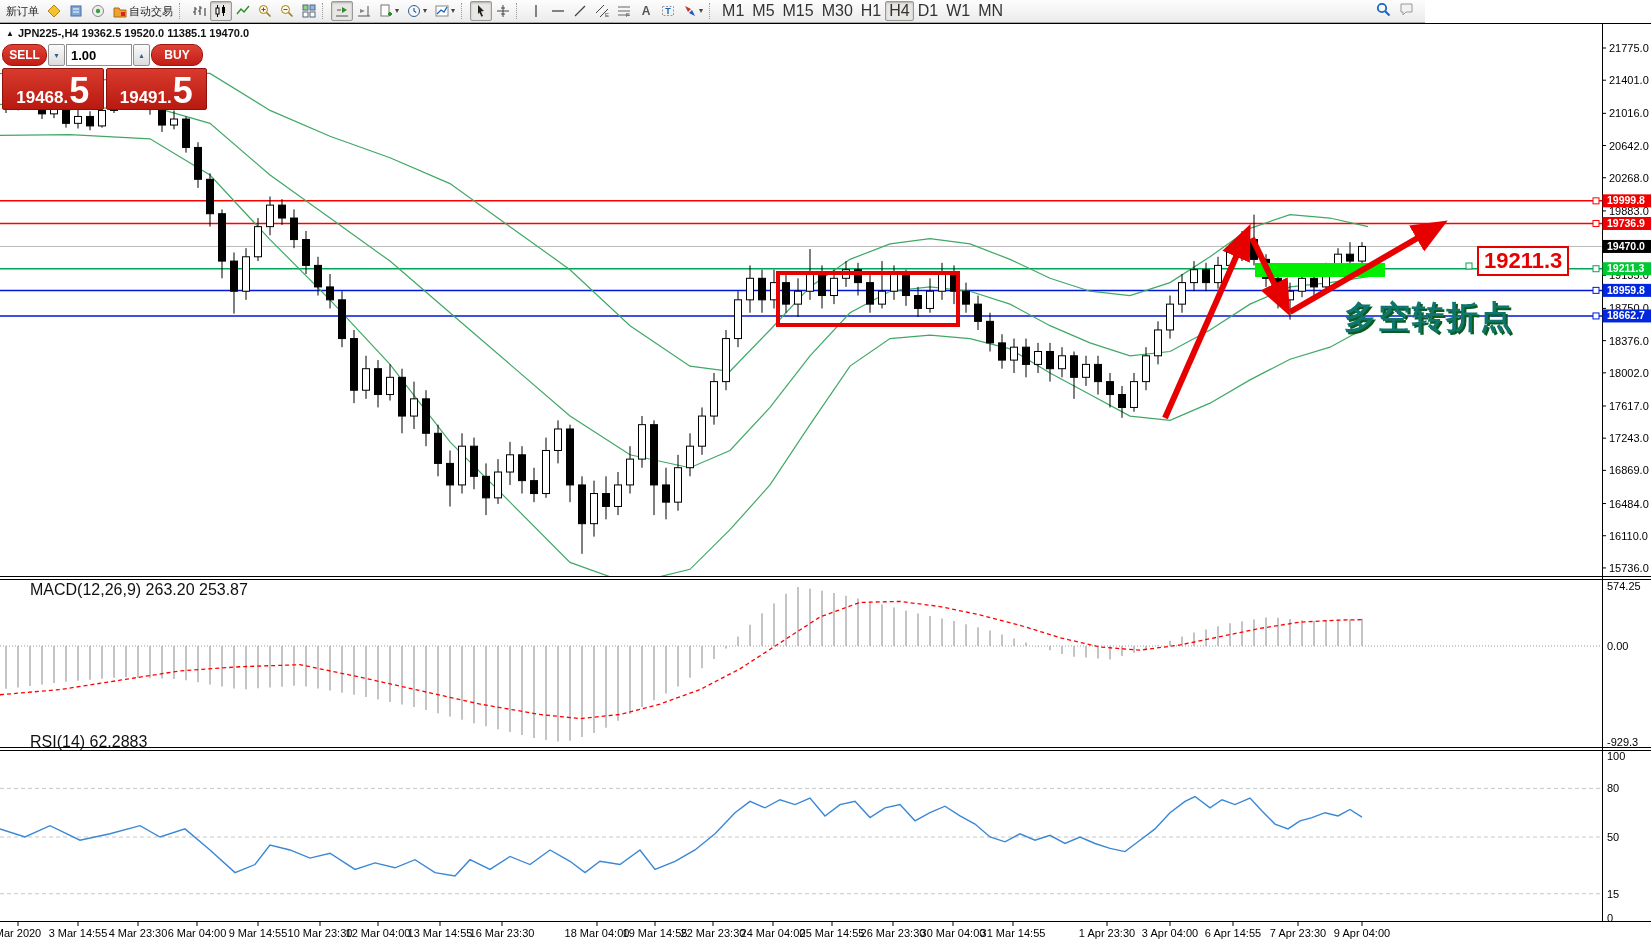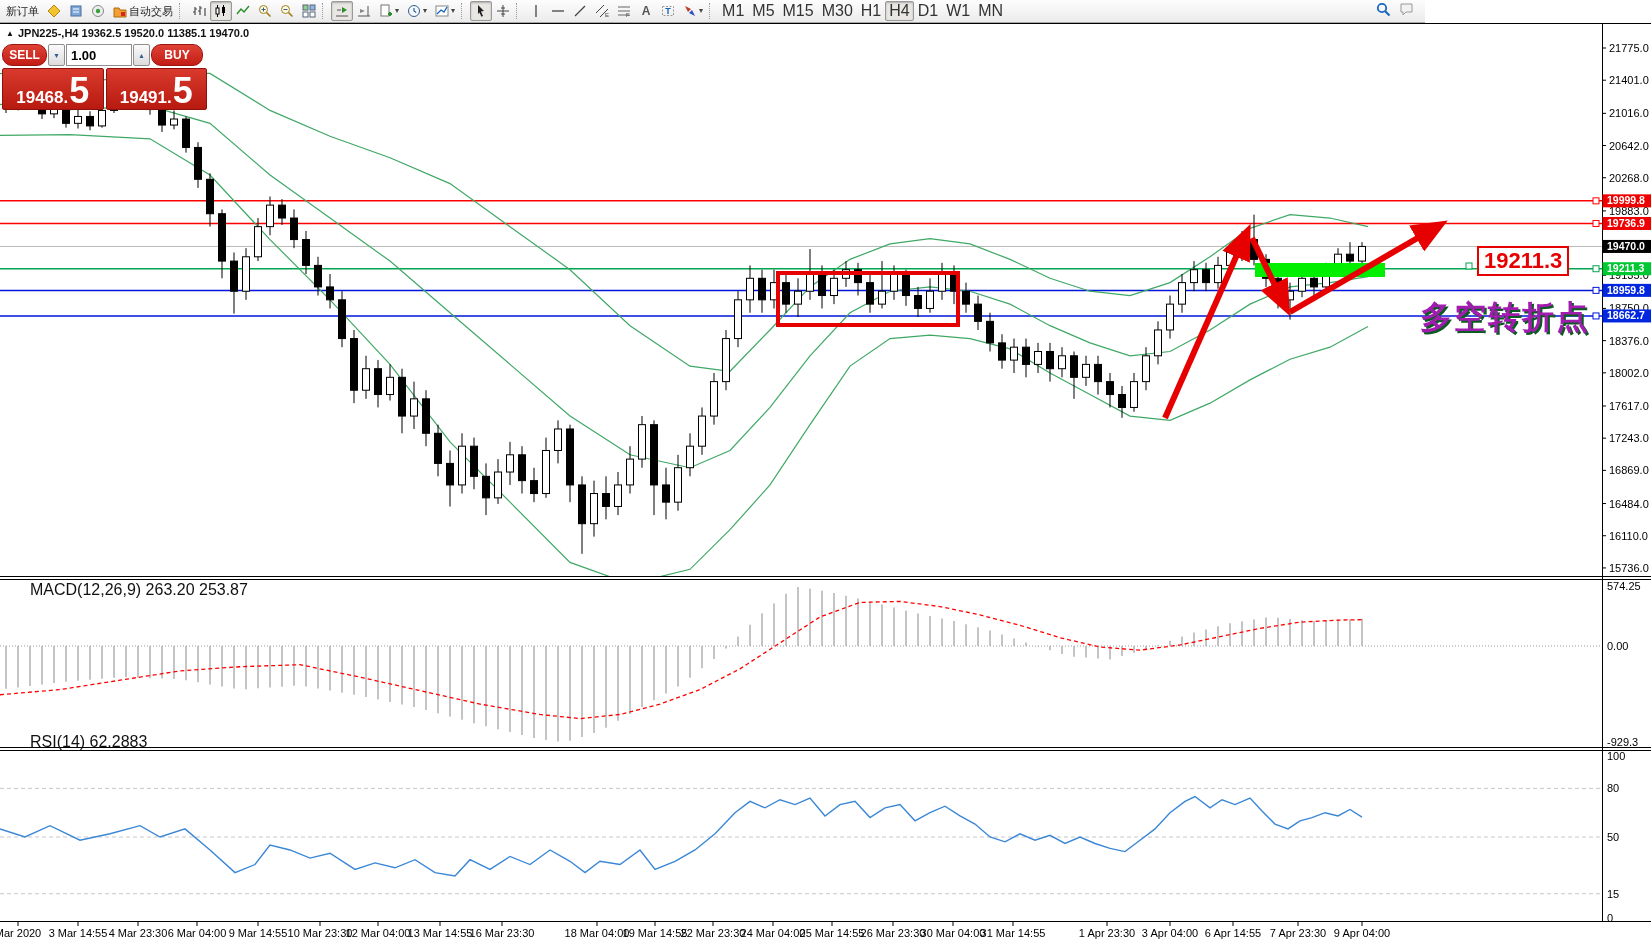--- a/index.html
+++ b/index.html
@@ -46,22 +46,22 @@
     color:#fff;display:flex;align-items:flex-end;justify-content:center;padding-bottom:3px;border-radius:2px;}
   .qp-price .small{font-size:17px;font-weight:bold;line-height:1;}
   .qp-price .big{font-size:36px;font-weight:bold;line-height:.82;margin-left:1px;}
 
   .ind-label{position:absolute;font-size:16px;color:#111;margin-left:26px;}
   .macd-label{left:4px;top:581px;}
   .rsi-label{left:4px;top:733px;}
 
   .callout{position:absolute;left:1477px;top:246px;border:2px solid #e60000;background:#fff;
     color:#e60000;font-size:22px;font-weight:bold;padding:0 5px;line-height:26px;}
-  .cn-note{position:absolute;left:1420px;top:296px;font-size:32px;font-weight:bold;
-    color:#a21caf;text-shadow:2px 2px 0 #0a5c20;letter-spacing:2px;white-space:nowrap;}
+  .cn-note{position:absolute;left:1344px;top:296px;font-size:32px;font-weight:bold;
+    color:#0f766e;text-shadow:2px 2px 0 #0a5c20;letter-spacing:2px;white-space:nowrap;}
 </style>
 </head>
 <body>
 
 <div class="toolbar">
   <button class="tbtn">新订单</button>
   <button class="tbtn">
     <span>
       <svg width="14" height="14">
           <polygon points="7,1 13,7 7,13 1,7" fill="#f2c230" stroke="#b8860b"></polygon>

